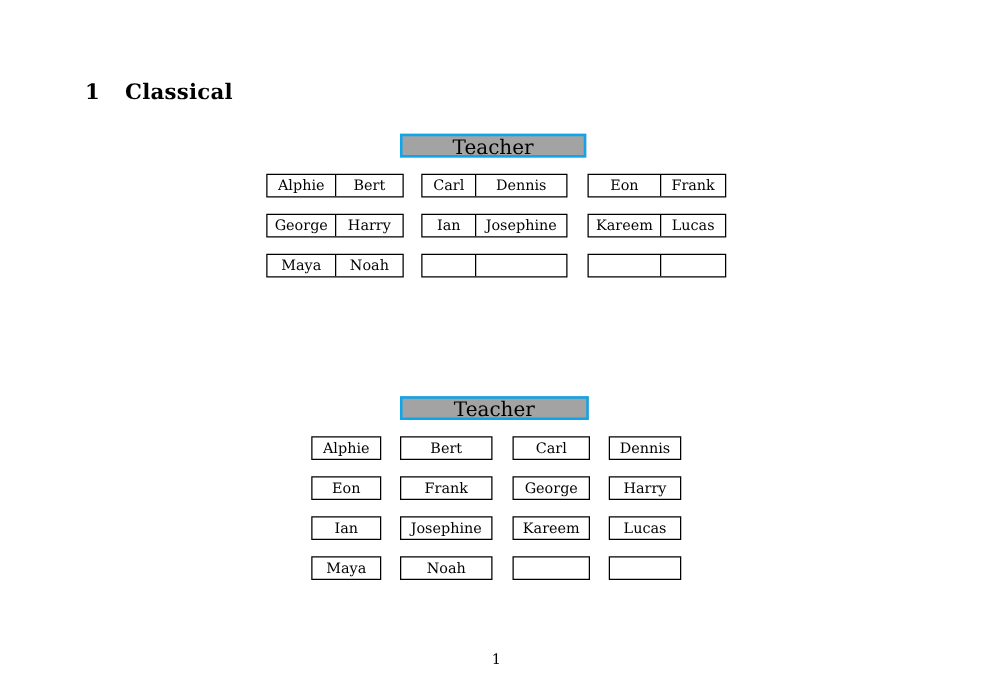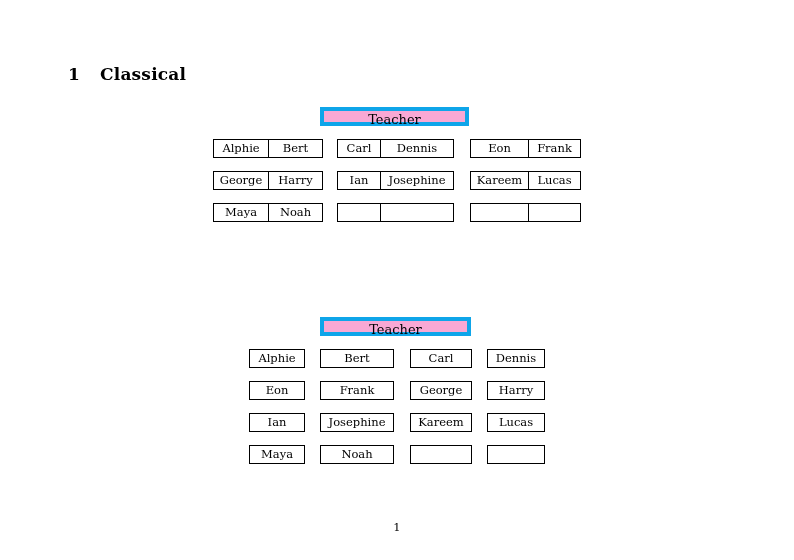--- a/index.html
+++ b/index.html
@@ -46,26 +46,26 @@
     text-align: center;
     font-size: 11.5px;
     white-space: nowrap;
     overflow: hidden;
   }
 
   
   .teacher-box {
     position: absolute;
     box-sizing: border-box;
-    border: 4px solid #0ea5e9;
-    background: #f9a8d4;
+    border: 2px solid #0ea5e9;
+    background: #a3a3a3;
     height: 19px;
     line-height: 17px;
     text-align: center;
-    font-size: 13px;
+    font-size: 16px;
     white-space: nowrap;
   }
 
   
   .pair-group {
     position: absolute;
     box-sizing: border-box;
     border: 1px solid #000000;
     background: #ffffff;
     height: 19px;

